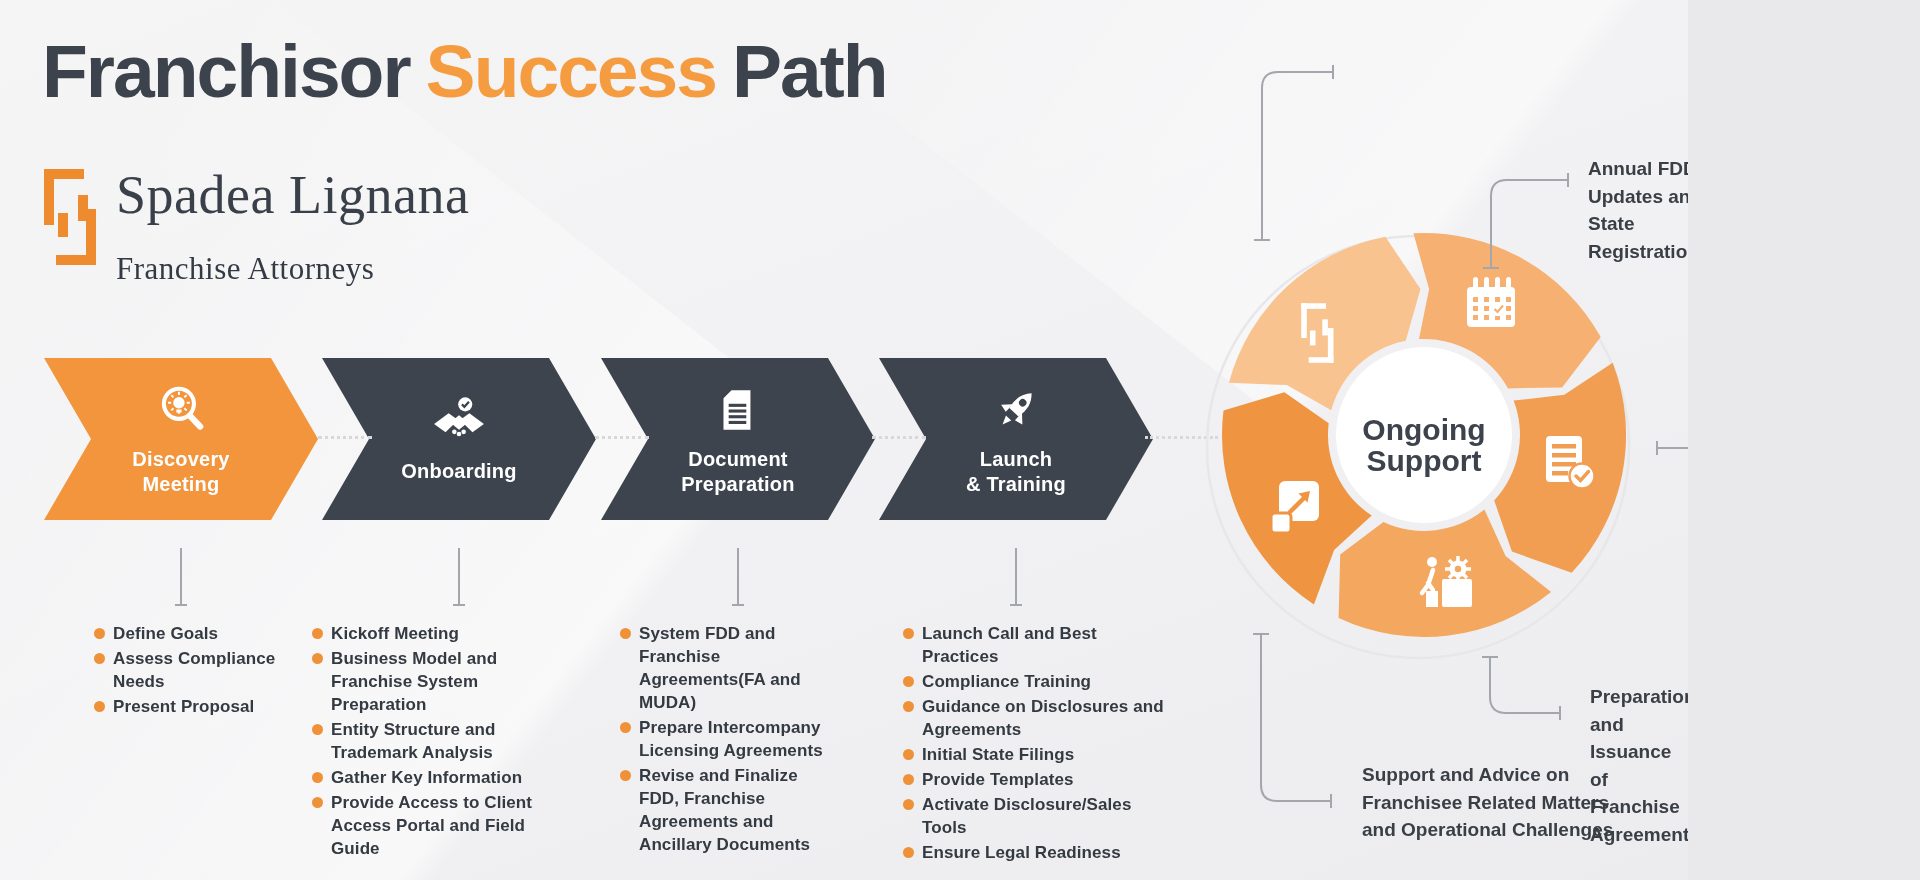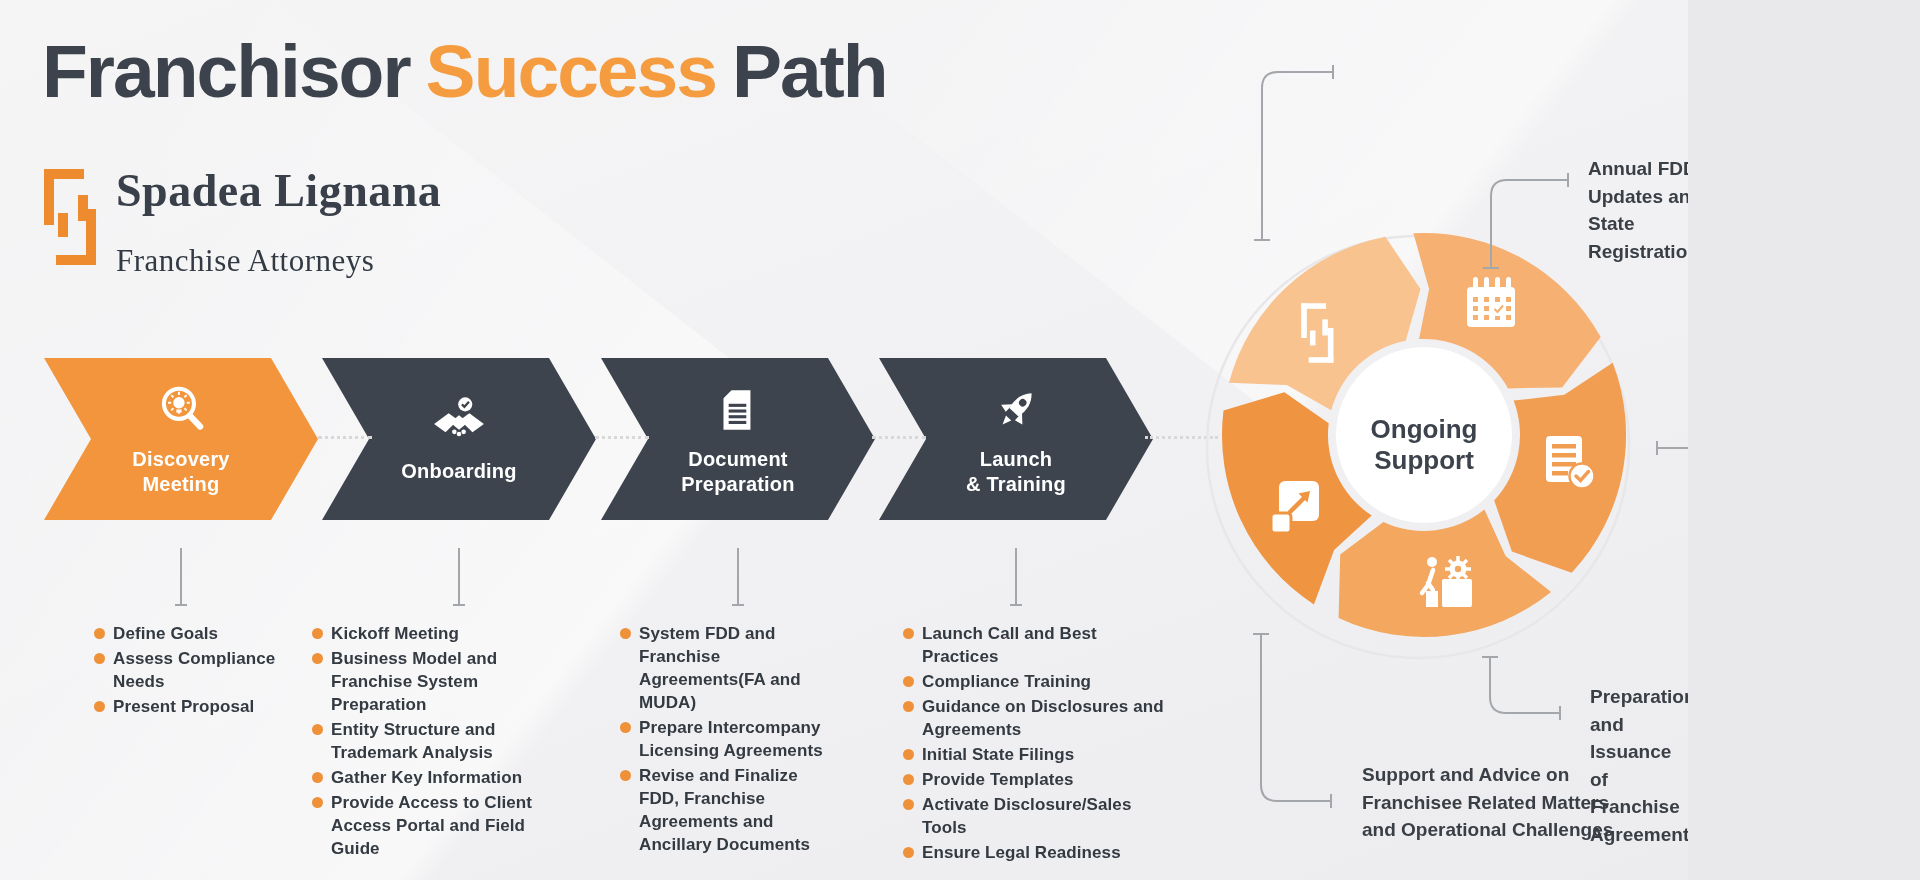--- a/index.html
+++ b/index.html
@@ -12,21 +12,21 @@
   .streak.s2{left:900px;top:-350px;width:1400px;height:900px;transform:rotate(38deg);
     background:linear-gradient(90deg,rgba(255,255,255,0) 0%,rgba(255,255,255,.5) 46%,rgba(255,255,255,0) 48%);}
 
   
   .title{position:absolute;left:42px;top:28px;font-size:75px;font-weight:800;
          letter-spacing:-2px;color:var(--heading);white-space:nowrap;}
   .title .accent{color:var(--title_accent);}
   .title span{margin-right:16px;}
   .brand{position:absolute;left:42px;top:166px;display:flex;}
   .brand-text{margin-left:18px;font-family:"Liberation Serif",serif;color:var(--brand_text);}
-  .brand-name{font-size:46px;line-height:1.1;letter-spacing:.5px;font-weight:bold;}
+  .brand-name{font-size:54px;line-height:1.1;letter-spacing:.5px;}
   .brand-tagline{font-size:31px;margin-top:26px;letter-spacing:.5px;color:#333a43;}
 
   
   .chev{position:absolute;top:358px;height:162px;width:274px;
         clip-path:polygon(0 0,calc(100% - 47px) 0,100% 50%,calc(100% - 47px) 100%,0 100%,47px 50%);
         display:flex;flex-direction:column;align-items:center;justify-content:center;
         gap:9px;padding:0 47px;box-sizing:border-box;background:var(--dark);}
   .chev.first{background:var(--accent);}
   .chev .label{color:#fff;font-size:20px;font-weight:700;line-height:1.25;text-align:center;
                white-space:pre-line;letter-spacing:.2px;}
@@ -40,21 +40,21 @@
   
   .blist{position:absolute;top:622px;margin:0;padding:0;list-style:none;}
   .blist li{position:relative;display:flex;align-items:flex-start;margin-bottom:2px;}
   .blist .dot{flex:0 0 11px;width:11px;height:11px;border-radius:50%;background:var(--bullet);
               margin:6px 8px 0 0;}
   .blist .txt{font-size:17px;line-height:23px;font-weight:700;color:var(--text_dark);letter-spacing:.1px;}
 
   
   #cycle{position:absolute;left:1194px;top:205px;}
   .center-label{position:absolute;left:1324px;top:414px;width:200px;text-align:center;
-                font-size:26px;line-height:31px;font-weight:800;color:var(--heading);white-space:pre-line;}
+                font-size:30px;line-height:31px;font-weight:800;color:var(--heading);white-space:pre-line;}
 
   .side-label{position:absolute;font-size:19px;line-height:27.5px;font-weight:700;
               color:#3a3f46;white-space:pre-line;}
   #connectors{position:absolute;left:0;top:0;pointer-events:none;}
   #connectors path{fill:none;stroke:#a3a7ac;stroke-width:2;}
 </style>
 </head>
 <body>
 
 <div id="stage">

